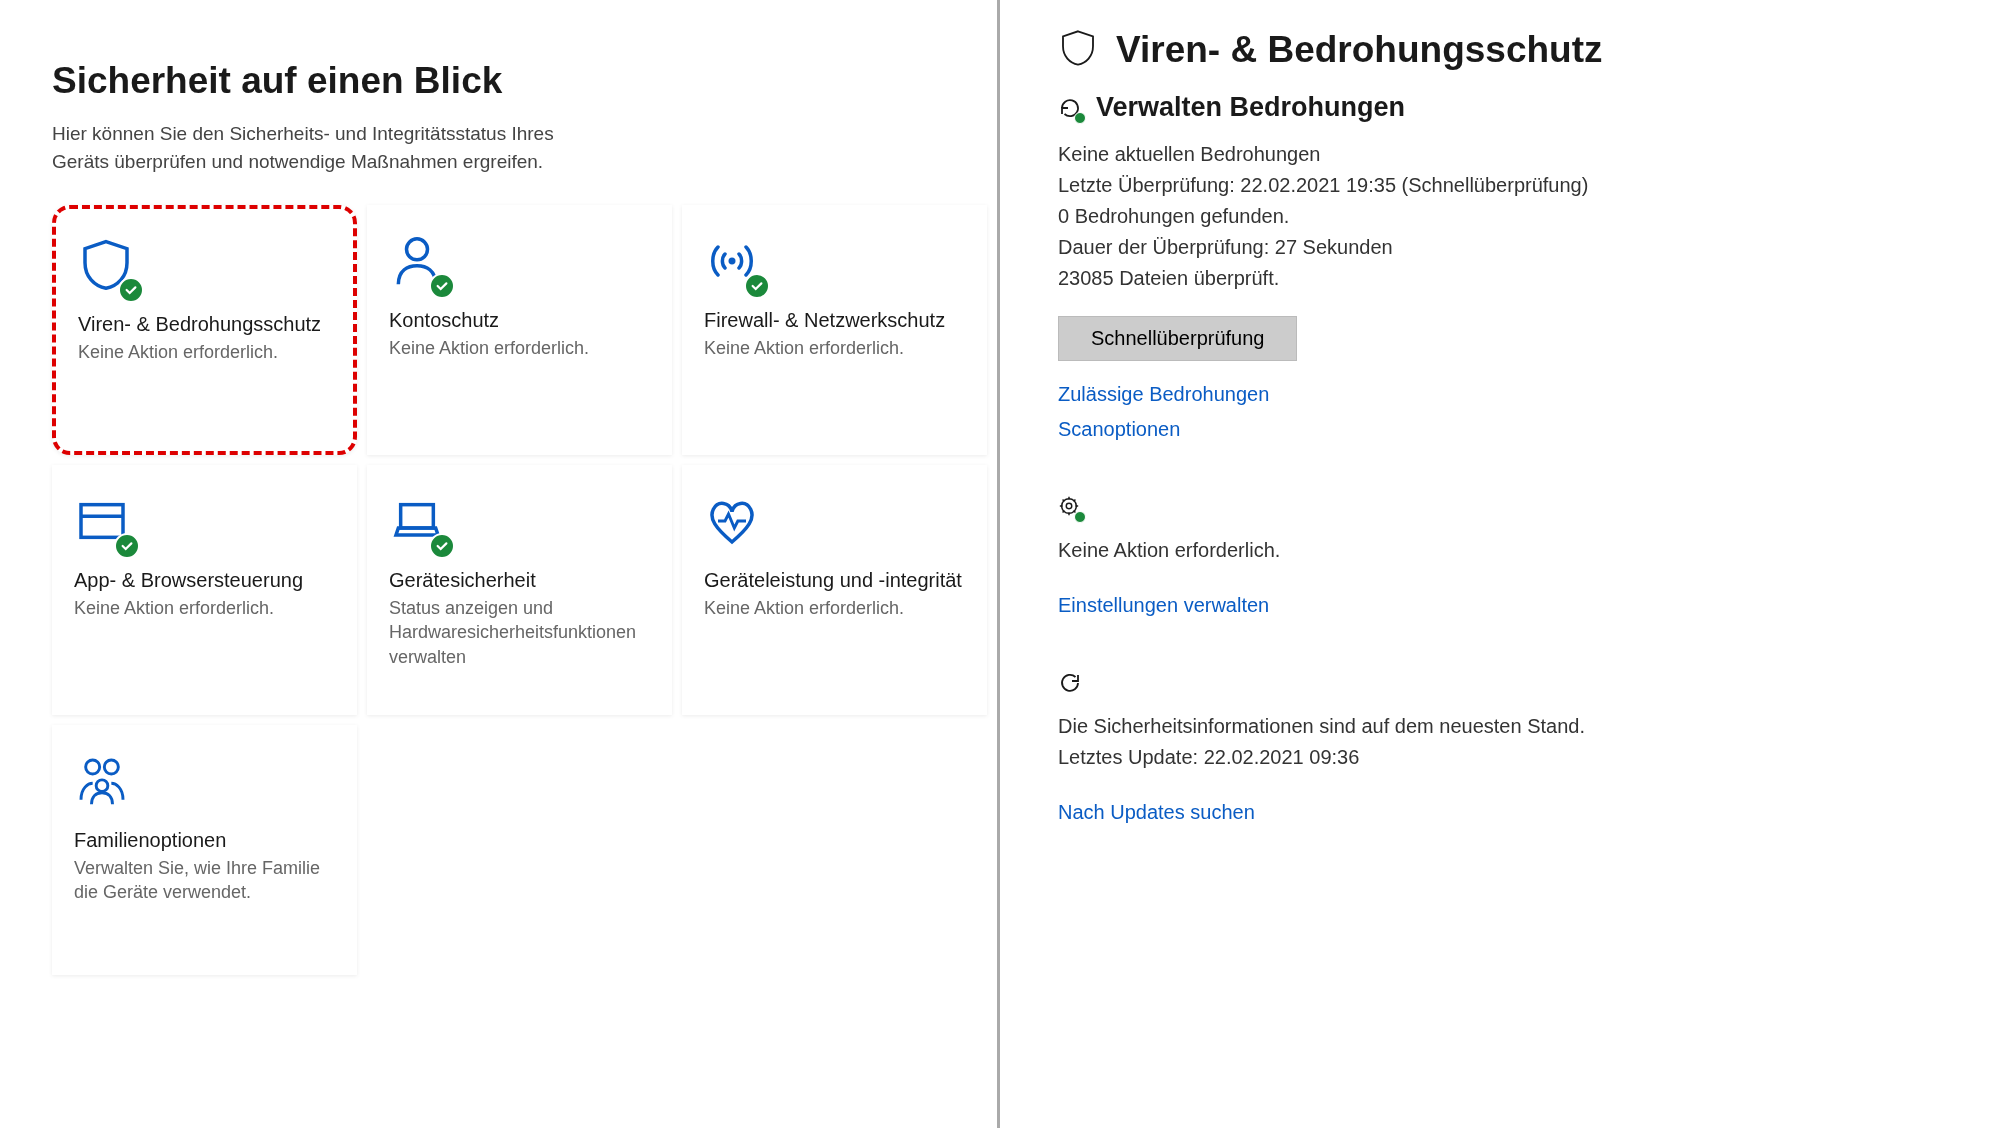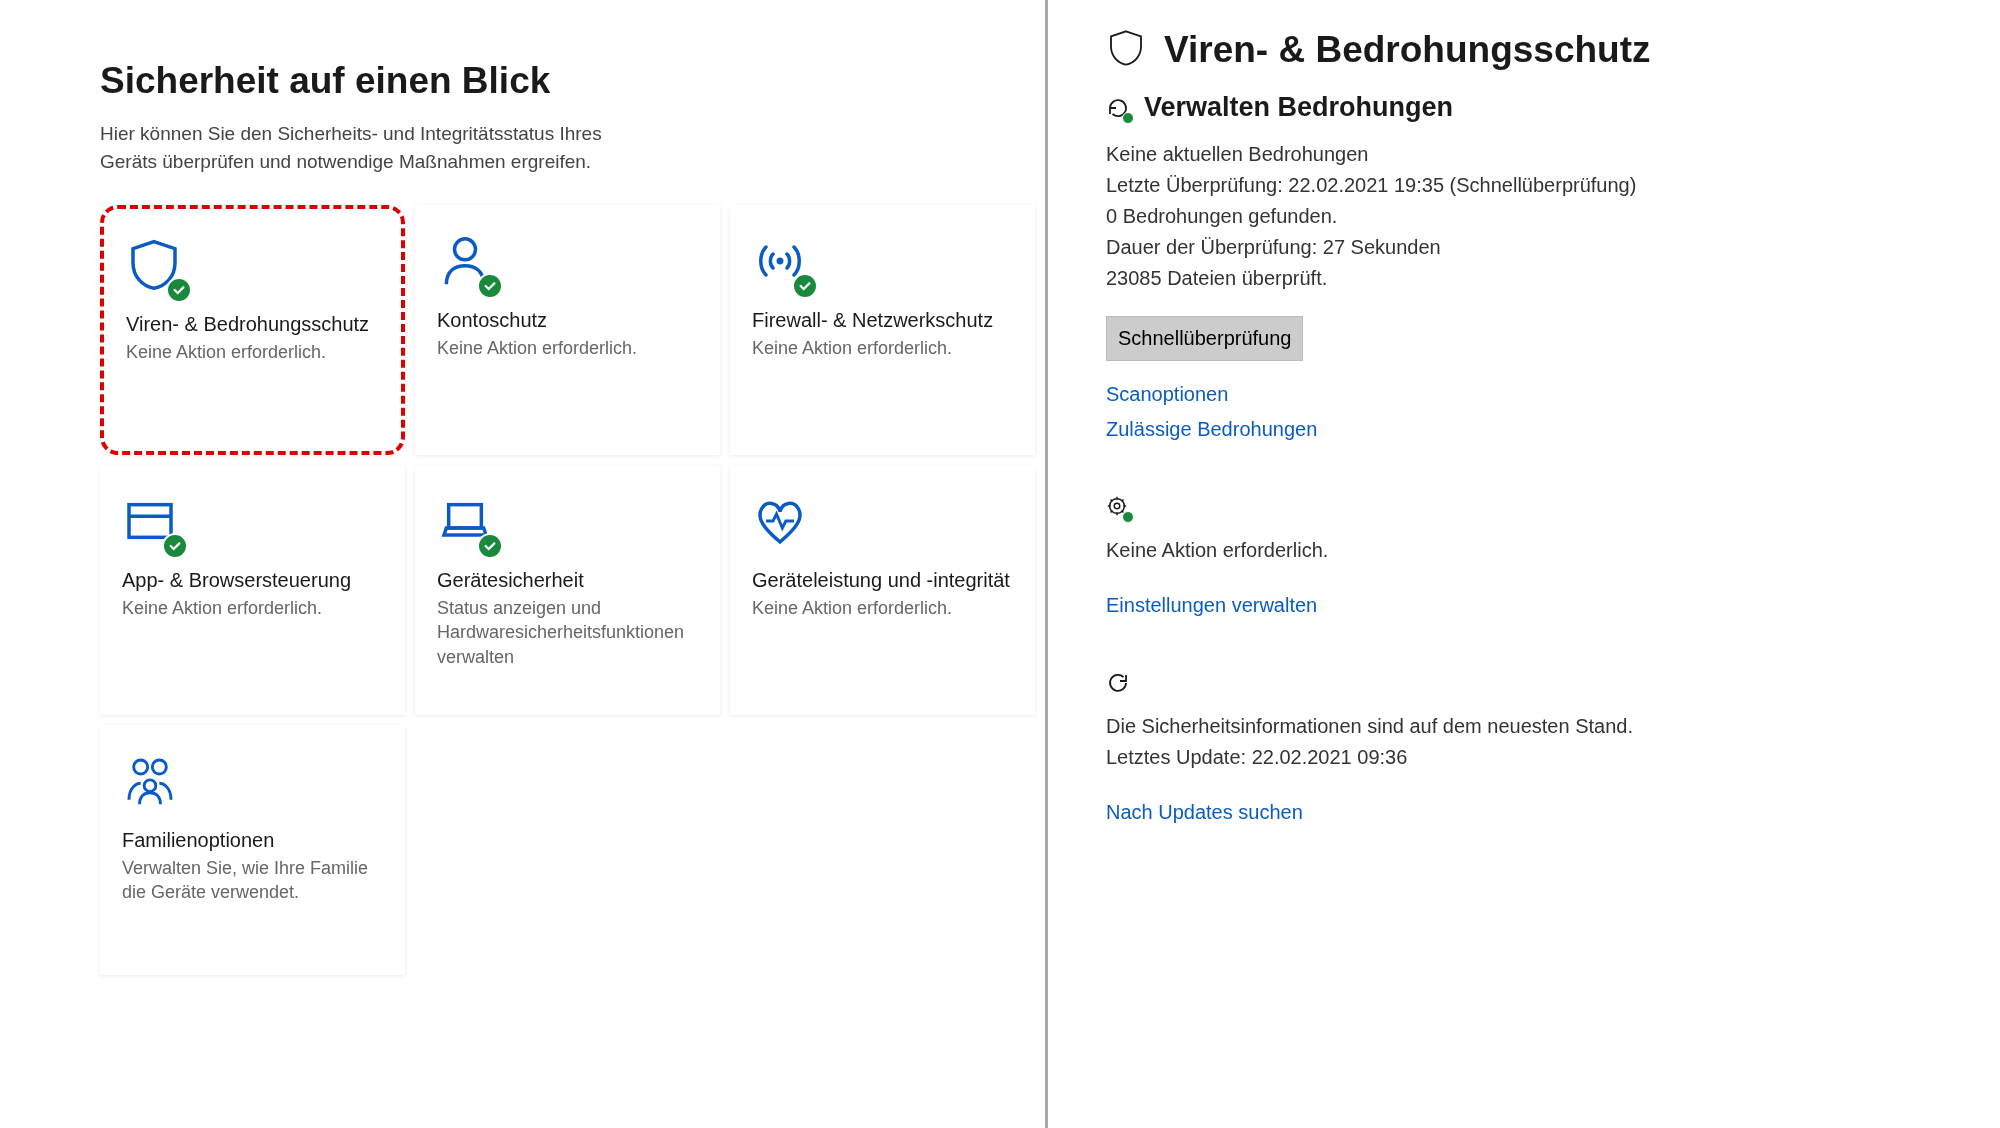--- a/index.html
+++ b/index.html
@@ -8,21 +8,20 @@
     background: #fff;
     width: 2000px;
     height: 1128px;
     display: flex;
     color: #1a1a1a;
   }
   .left-pane {
     width: 1000px;
     padding: 60px 40px 40px 52px;
     border-right: 3px solid #aaa;
-    margin-left: 48px;
   }
   .right-pane {
     width: 1000px;
     padding: 28px 40px 40px 58px;
   }
   .left-title {
     font-size: 37px;
     font-weight: 600;
     margin-bottom: 18px;
   }
@@ -109,21 +108,21 @@
   }
   .section-text {
     font-size: 20px;
     color: #333;
     line-height: 1.55;
   }
   .gray-button {
     display: inline-block;
     background: #ccc;
     border: 1px solid #bbb;
-    padding: 10px 11px;
+    padding: 10px 32px;
     font-size: 20px;
     margin-top: 22px;
     margin-bottom: 22px;
     cursor: pointer;
   }
   .link {
     color: #0a5cc4;
     font-size: 20px;
     display: block;
     margin-bottom: 12px;
@@ -285,22 +284,22 @@
         <div class="small-badge"></div>
       </div>
       <div class="section-title">Verwalten Bedrohungen</div>
     </div>
     <div class="section-text">Keine aktuellen Bedrohungen</div>
     <div class="section-text">Letzte Überprüfung: 22.02.2021 19:35 (Schnellüberprüfung)</div>
     <div class="section-text">0 Bedrohungen gefunden.</div>
     <div class="section-text">Dauer der Überprüfung: 27 Sekunden</div>
     <div class="section-text">23085 Dateien überprüft.</div>
     <button class="gray-button">Schnellüberprüfung</button>
+    <a class="link">Zulässige Bedrohungen</a>
     <a class="link">Scanoptionen</a>
-    <a class="link">Zulässige Bedrohungen</a>
   </div>
 
   <div class="section">
     <div class="section-header">
       <div class="small-icon">
         <svg viewBox="0 0 24 24" width="22" height="22">
             <circle cx="12" cy="12" r="8" fill="none" stroke="#1a1a1a" stroke-width="1.6"></circle>
             <circle cx="12" cy="12" r="3" fill="none" stroke="#1a1a1a" stroke-width="1.6"></circle>
             <path d="M12 2 L12 5 M12 19 L12 22 M2 12 L5 12 M19 12 L22 12 M5 5 L7 7 M17 17 L19 19 M5 19 L7 17 M17 7 L19 5" stroke="#1a1a1a" stroke-width="1.6"></path>
           </svg>

